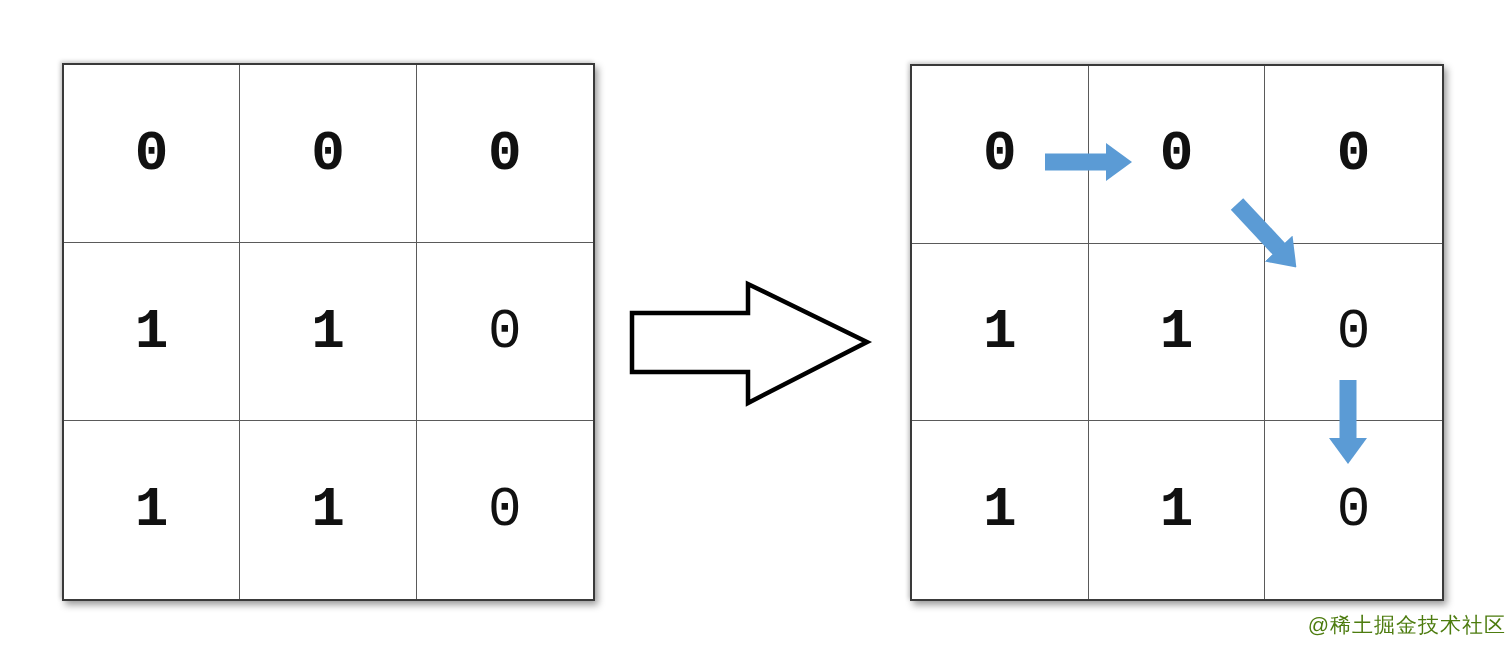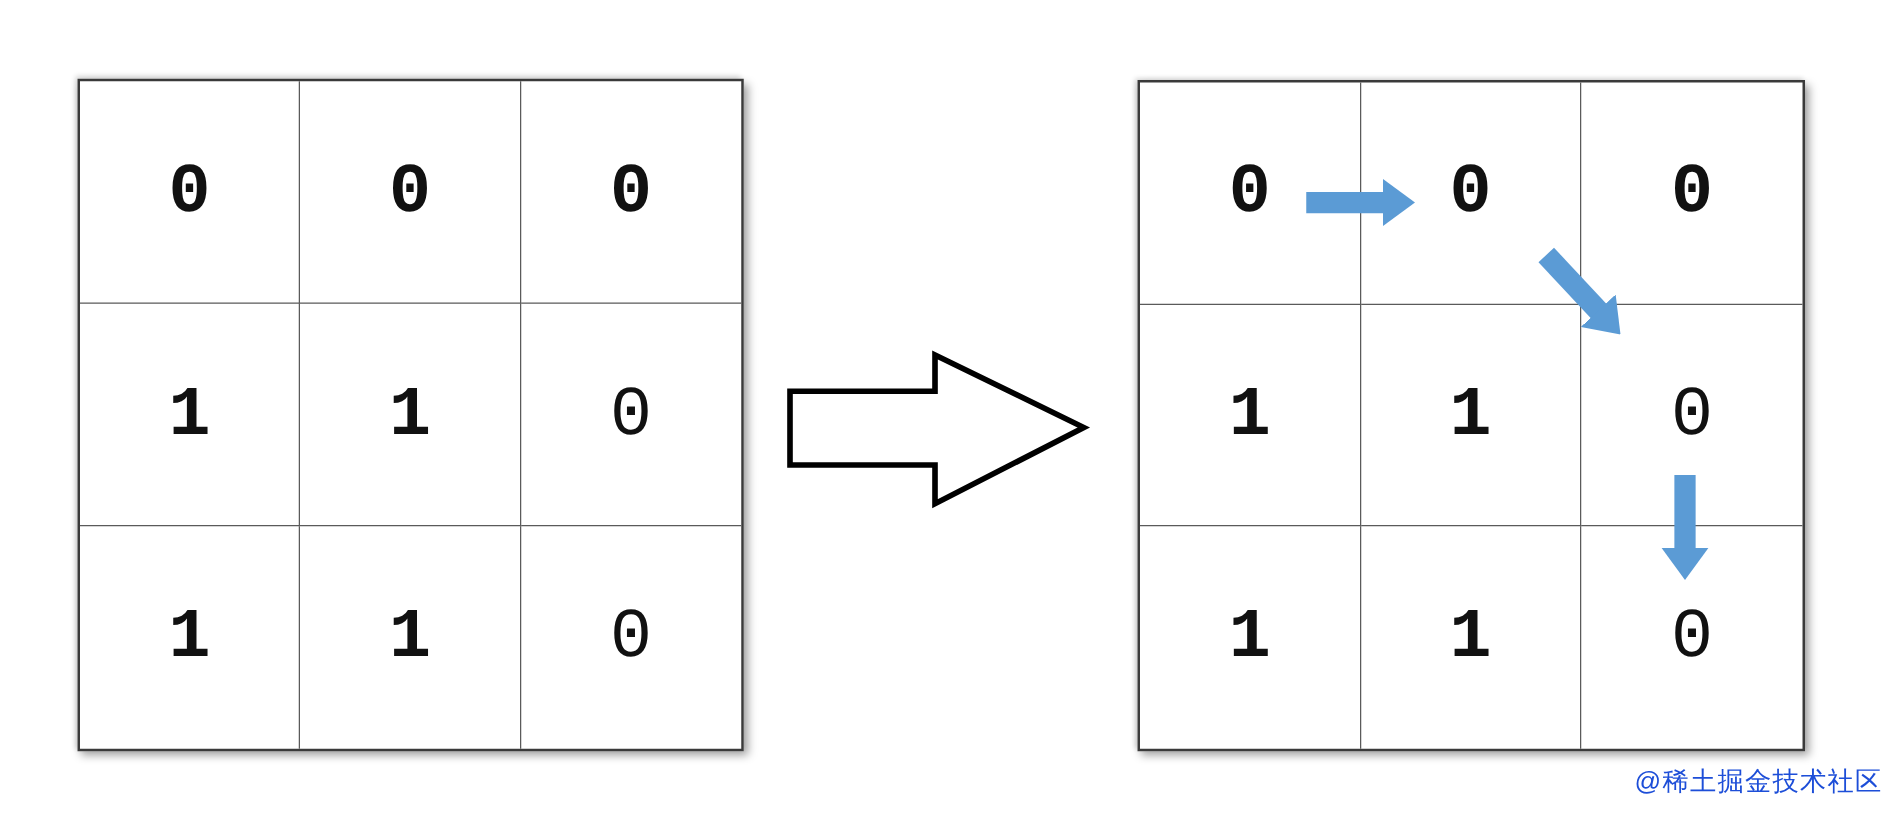--- a/index.html
+++ b/index.html
@@ -39,21 +39,21 @@
     left: 0; top: 0;
     width: 1512px; height: 654px;
     pointer-events: none;
   }
   .watermark {
     position: absolute;
     right: 6px;
     bottom: 15px;
     font-size: 21px;
     letter-spacing: 1px;
-    color: #1d4ed8;
+    color: #4d7c0f;
     font-family: "Liberation Sans", sans-serif;
     user-select: none;
   }
 </style>
 </head>
 <body>
 
 <div class="canvas">
 
   <section class="matrix" style="left:62px; top:63px; width:533px; height:538px;">

